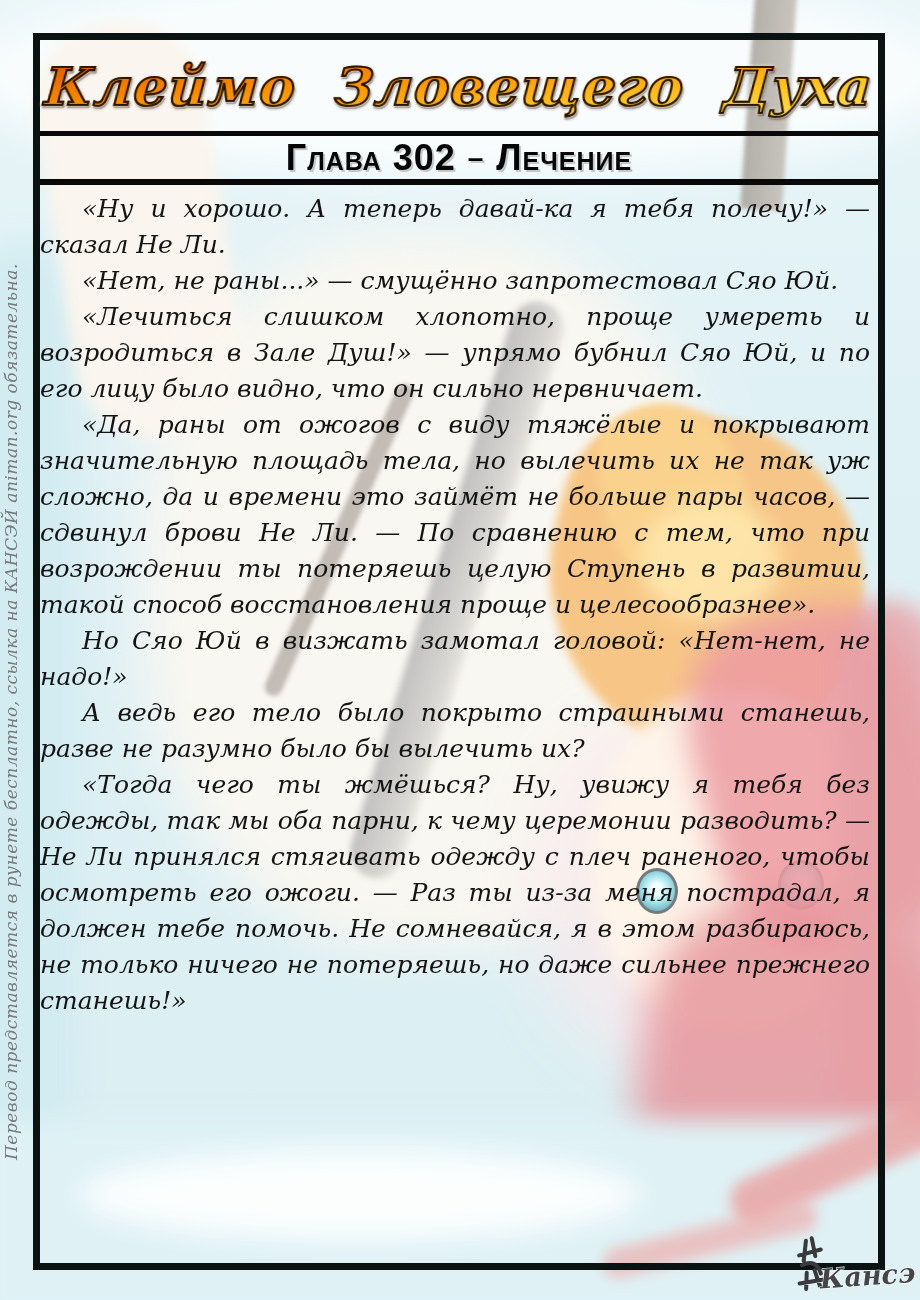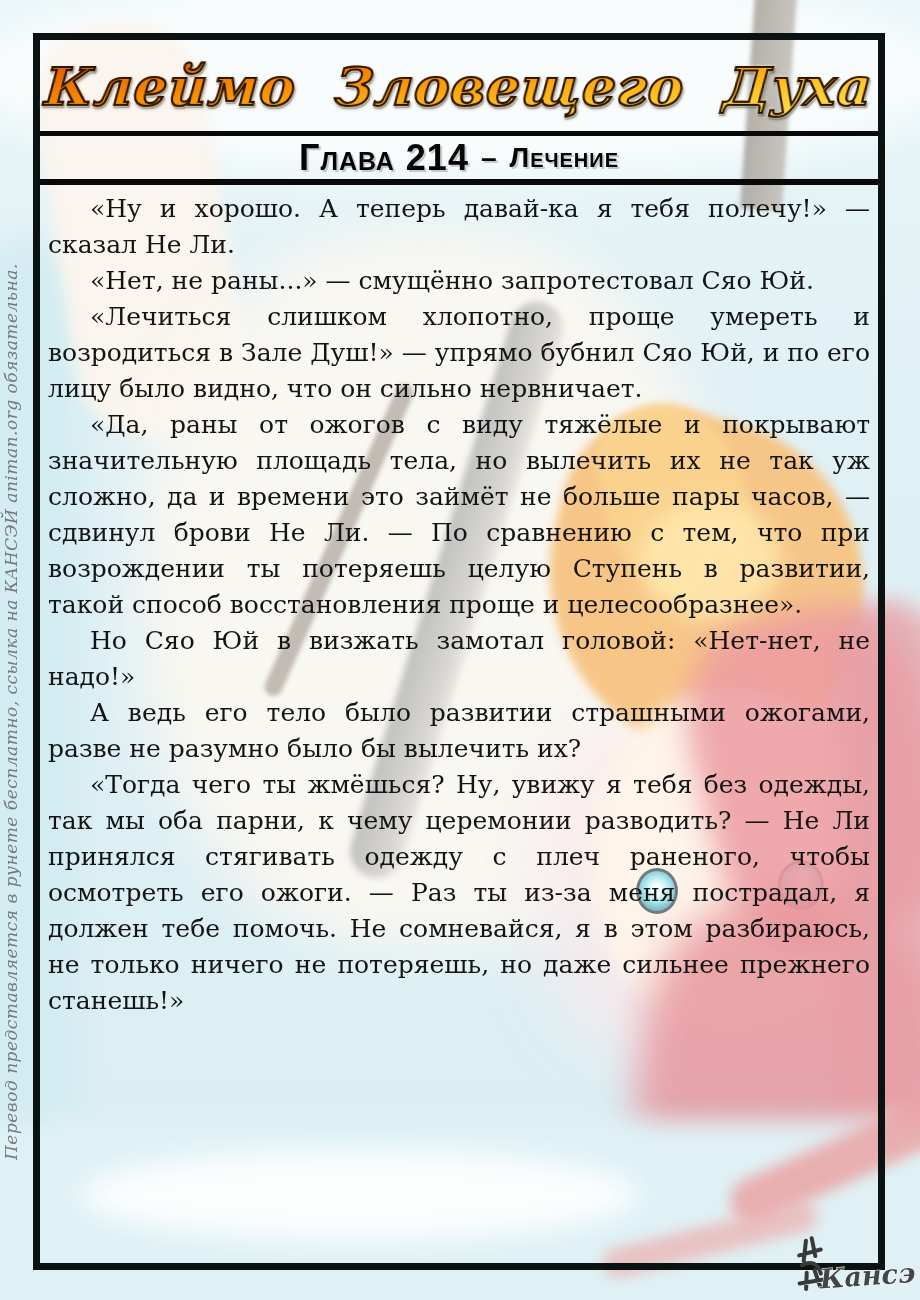--- a/index.html
+++ b/index.html
@@ -51,24 +51,24 @@
   }
   .rule{border:0;margin:0;background:#090909;width:100%;}
   .rule-top{height:5px;}
   .rule-bottom{height:6px;}
   .chapter-band{height:43px;display:flex;align-items:center;justify-content:center;gap:12px;
     font-family:"Liberation Sans", sans-serif;font-weight:900;color:#050505;
     font-variant:small-caps;letter-spacing:1px;
     text-shadow:2px 2px 0 rgba(110,110,110,.35);}
   .chapter-label{font-size:36px;}
   .chapter-dash{font-size:28px;}
-  .chapter-name{font-size:28px;}
+  .chapter-name{font-size:36px;}
   .body-text{
-    flex:1;overflow:hidden;padding:6px 8px 0 8px;
-    font-family:"DejaVu Serif", serif;
+    flex:1;overflow:hidden;padding:6px 8px 0 0;
+    font-family:"DejaVu Serif", serif;font-style:italic;
     font-size:25px;line-height:36px;color:#141414;
     text-align:justify;
   }
   .body-text p{margin:0;text-indent:42px;}
   
   .vertical-credit{
     position:absolute;left:1px;top:215px;height:945px;width:30px;z-index:2;
     writing-mode:vertical-rl;transform:rotate(180deg);
     font-family:"DejaVu Serif", serif;font-style:italic;
     font-size:17px;letter-spacing:.5px;color:#75797c;white-space:nowrap;
@@ -112,32 +112,32 @@
 </div>
 
 <div class="vertical-credit">Перевод представляется в рунете бесплатно, ссылка на КАНСЭЙ animan.org обязательна.</div>
 
 <div class="frame">
   <div class="title-band">
     <span class="page-title">Клеймо Зловещего Духа</span>
   </div>
   <hr class="rule rule-top">
   <div class="chapter-band">
-    <span class="chapter-label">Глава 214</span>
+    <span class="chapter-label">Глава 302</span>
     <span class="chapter-dash">–</span>
     <span class="chapter-name">Лечение</span>
   </div>
   <hr class="rule rule-bottom">
   <div class="body-text">
     <p>«Ну и хорошо. А теперь давай-ка я тебя полечу!» — сказал Не Ли.</p>
     <p>«Нет, не раны...» — смущённо запротестовал Сяо Юй.</p>
     <p>«Лечиться слишком хлопотно, проще умереть и возродиться в Зале Душ!» — упрямо бубнил Сяо Юй, и по его лицу было видно, что он сильно нервничает.</p>
     <p>«Да, раны от ожогов с виду тяжёлые и покрывают значительную площадь тела, но вылечить их не так уж сложно, да и времени это займёт не больше пары часов, — сдвинул брови Не Ли. — По сравнению с тем, что при возрождении ты потеряешь целую Ступень в развитии, такой способ восстановления проще и целесообразнее».</p>
     <p>Но Сяо Юй в визжать замотал головой: «Нет-нет, не надо!»</p>
-    <p>А ведь его тело было развитии страшными ожогами, разве не разумно было бы вылечить их?</p>
+    <p>А ведь его тело было покрыто страшными станешь, разве не разумно было бы вылечить их?</p>
     <p>«Тогда чего ты жмёшься? Ну, увижу я тебя без одежды, так мы оба парни, к чему церемонии разводить? — Не Ли принялся стягивать одежду с плеч раненого, чтобы осмотреть его ожоги. — Раз ты из-за меня пострадал, я должен тебе помочь. Не сомневайся, я в этом разбираюсь, не только ничего не потеряешь, но даже сильнее прежнего станешь!»</p>
 
   </div>
 </div>
 
 <div class="signature">
   <svg viewBox="0 0 130 64" xmlns="http://www.w3.org/2000/svg">
     <g transform="rotate(-5 30 30)">
       <path class="sig-mark" d="M22 6 L18 26 M28 4 L30 22 M14 20 L36 16 M16 30 C26 26, 32 30, 34 40 M20 38 L18 54 M28 36 L32 52 M12 48 L38 46"></path>
     </g>

